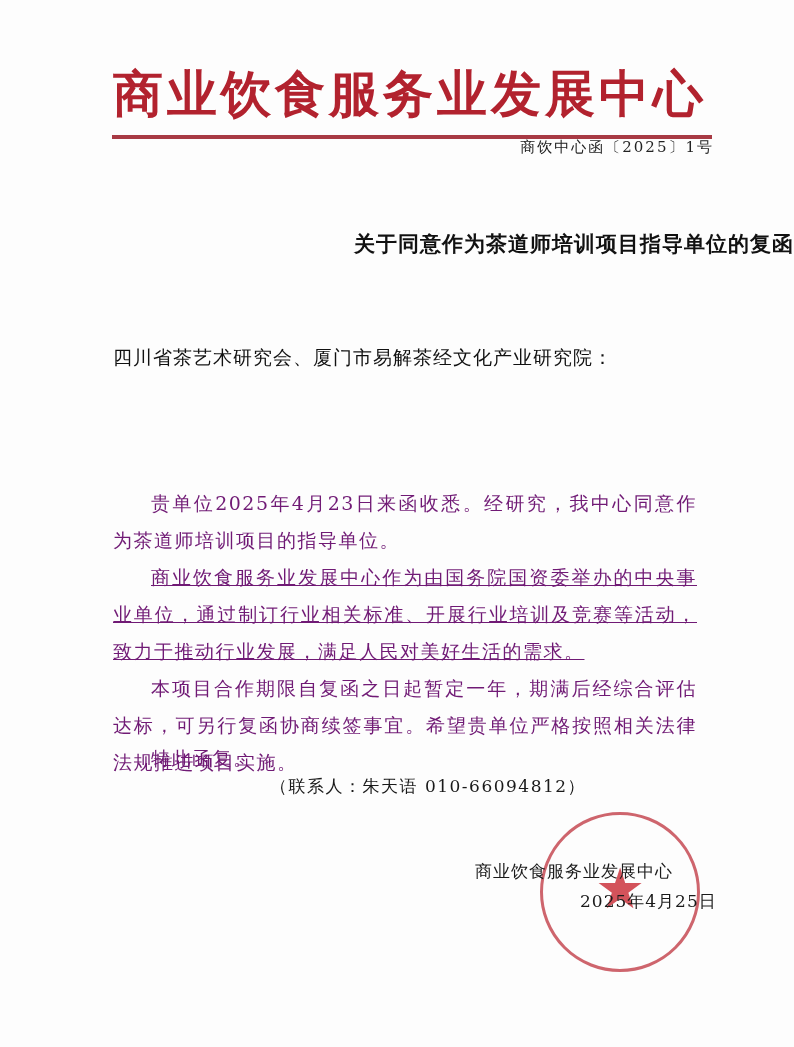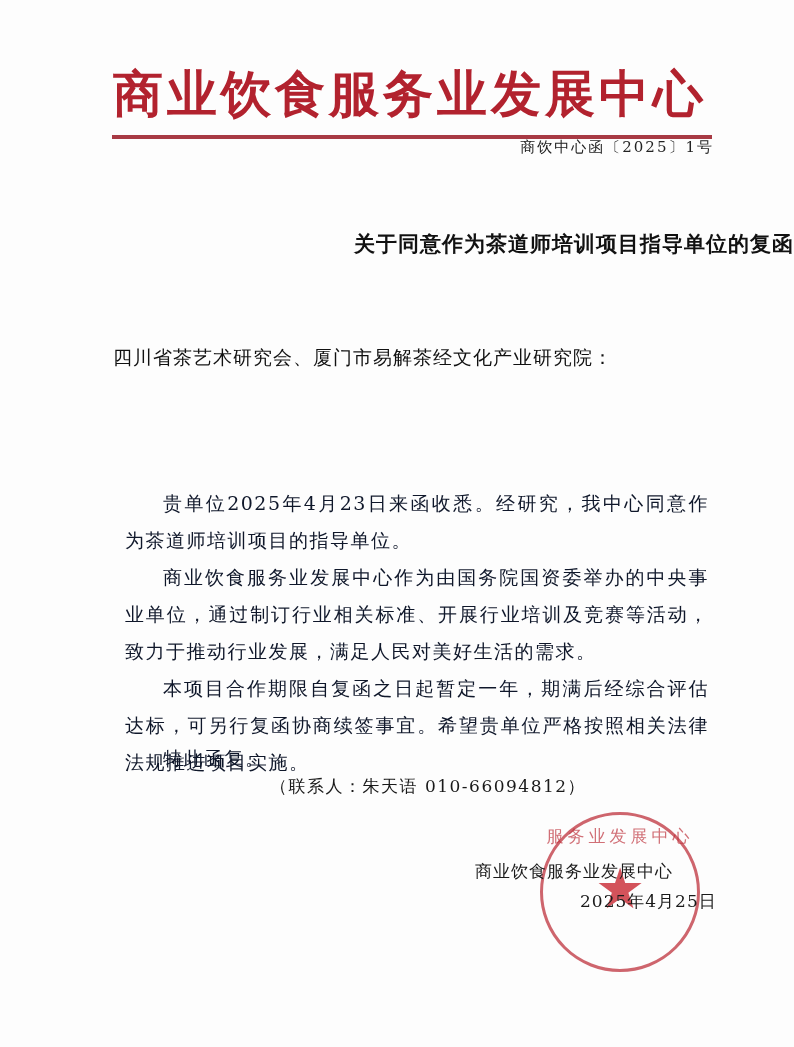--- a/index.html
+++ b/index.html
@@ -19,22 +19,22 @@
       position: absolute; right: 80px; top: 138px; font-size: 15px; letter-spacing: 2px; color: #222;
     }
     .subject {
       position: absolute; left: 0; right: 0; top: 230px; text-align: right; font-size: 21px;
       font-weight: bold; letter-spacing: 1px; color: #111;
     }
     .recipient {
       position: absolute; left: 113px; top: 345px; font-size: 19px; letter-spacing: 1px; color: #111;
     }
     .body-block {
-      position: absolute; left: 125px; width: 584px; font-size: 19px; line-height: 37px;
-      letter-spacing: 1.5px; color: #0f172a; text-align: justify;
+      position: absolute; left: 113px; width: 584px; font-size: 19px; line-height: 37px;
+      letter-spacing: 1.5px; color: #701a75; text-align: justify;
     }
     .para { text-indent: 2em; margin: 0; }
     .contact {
       position: absolute; left: 250px; top: 775px; font-size: 17px; letter-spacing: 1.5px; margin-left: 20px;
     }
     .sig-org {
       position: absolute; left: 475px; top: 860px; font-size: 17px; letter-spacing: 1px;
     }
     .sig-date {
       position: absolute; left: 540px; top: 890px; font-size: 17px; letter-spacing: 1px; margin-left: 40px;
@@ -62,31 +62,30 @@
 <div class="subject">关于同意作为茶道师培训项目指导单位的复函</div>
 
 <div class="recipient">四川省茶艺术研究会、厦门市易解茶经文化产业研究院：</div>
 
 <div class="body-block" style="top: 485px;">
   <p class="para">贵单位2025年4月23日来函收悉。经研究，我中心同意作为茶道师培训项目的指导单位。</p>
 </div>
 <div class="body-block" style="top: 522px;">
   <p class="para" style="visibility:hidden;height:37px;overflow:hidden"></p>
 </div>
-<div class="body-block" style="top: 559px;">
+<div class="body-block" style="top: 559px; text-decoration: underline;">
   <p class="para">商业饮食服务业发展中心作为由国务院国资委举办的中央事业单位，通过制订行业相关标准、开展行业培训及竞赛等活动，致力于推动行业发展，满足人民对美好生活的需求。</p>
 </div>
 <div class="body-block" style="top: 670px;">
   <p class="para">本项目合作期限自复函之日起暂定一年，期满后经综合评估达标，可另行复函协商续签事宜。希望贵单位严格按照相关法律法规推进项目实施。</p>
 </div>
 <div class="body-block" style="top: 740px;">
   <p class="para">特此函复。</p>
 </div>
 
 <div class="contact">（联系人：朱天语 010-66094812）</div>
 
 <div class="seal">
-  <div class="seal-text">服务业发展中心</div>
   <div class="seal-star">★</div>
 </div>
 
 <div class="sig-org">商业饮食服务业发展中心</div>
 <div class="sig-date">2025年4月25日</div>
 
 </body></html>

